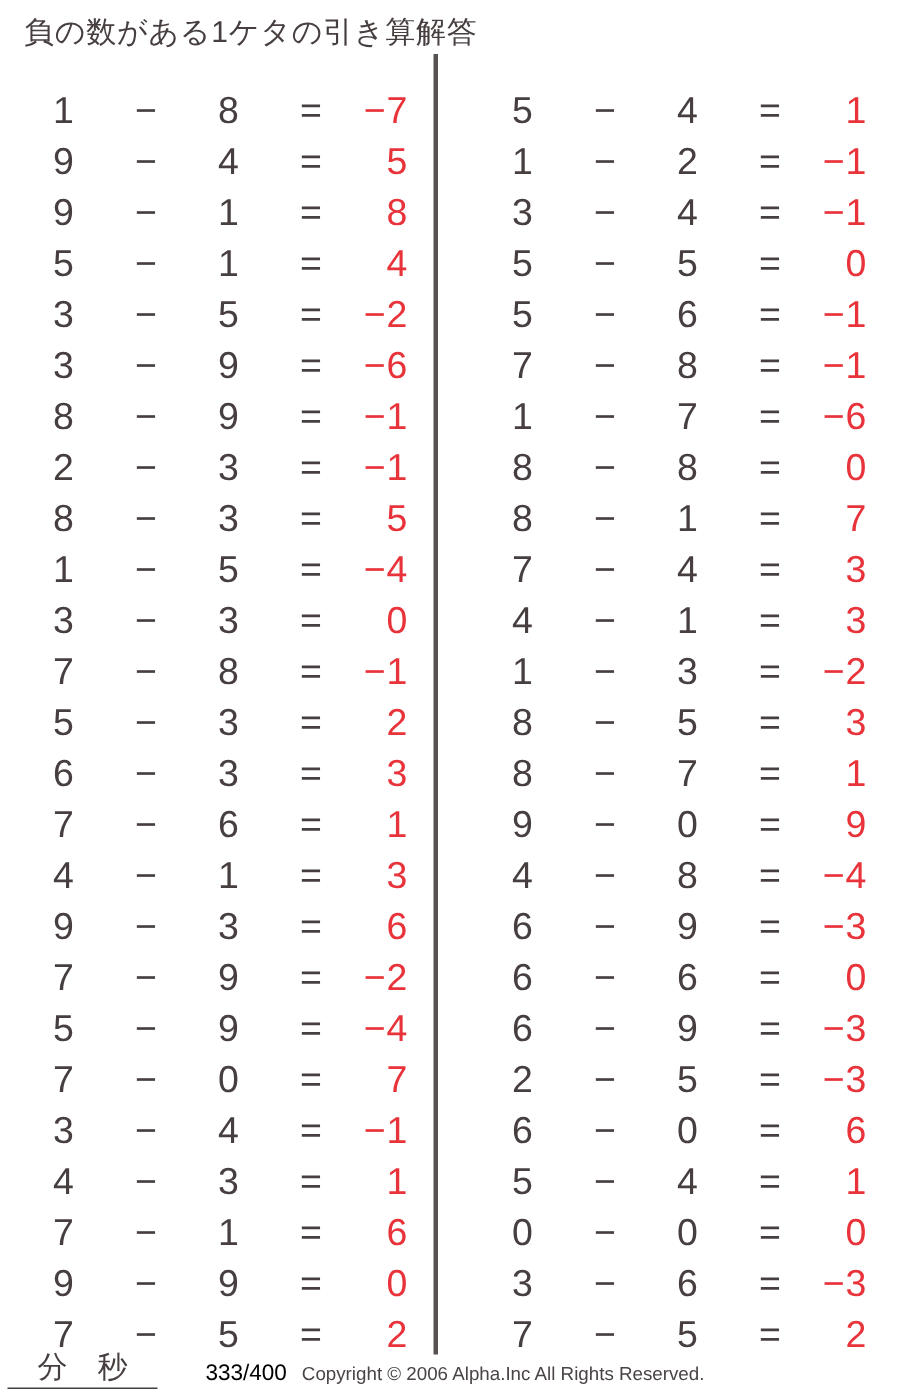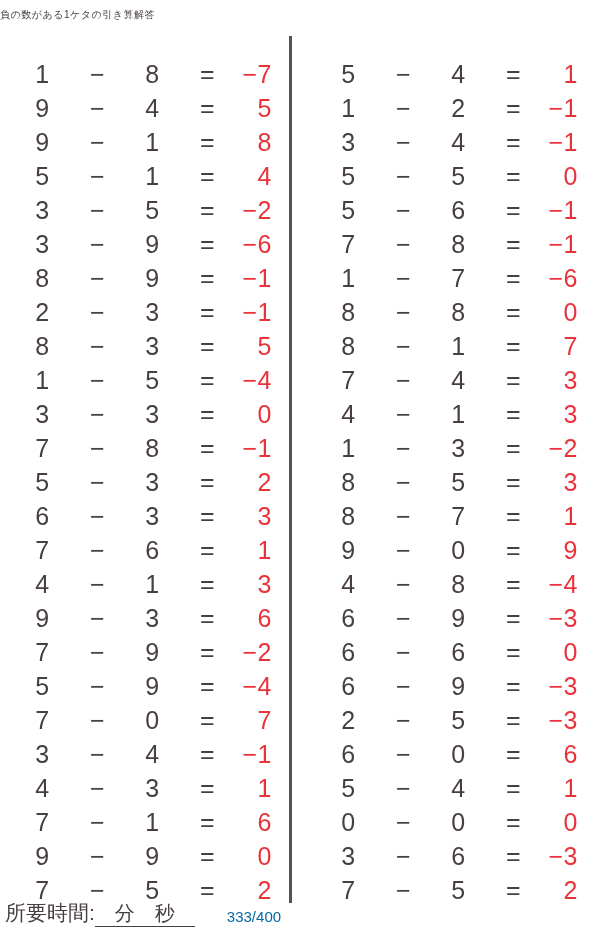--- a/index.html
+++ b/index.html
@@ -11,23 +11,23 @@
   .page {
     position: relative;
     width: 600px;
     height: 933px;
     background: #ffffff;
     overflow: hidden;
     color: var(--ink, #473f3f);
   }
   .worksheet-title {
     position: absolute;
-    left: 0;
+    left: 16px;
     top: 8px;
-    font-size: 10px;
+    font-size: 20px;
     letter-spacing: 0.5px;
     color: var(--ink, #473f3f);
   }
   .name-area {
     position: absolute;
     left: 340px;
     top: 6px;
     display: flex;
     align-items: flex-end;
     font-size: 21px;
@@ -91,21 +91,21 @@
     border-bottom: 1.5px solid #444040;
     display: flex;
     justify-content: space-evenly;
     font-size: 20px;
     line-height: 26px;
   }
   .page-number {
     margin-left: 32px;
     font-size: 15px;
     padding-bottom: 2px;
-    color: #0369a1;
+    color: #000000;
   }
   .copyright {
     margin-left: 10px;
     font-size: 12.5px;
     padding-bottom: 3px;
     color: #4a4444;
     white-space: nowrap;
   }
 </style>
 </head>
@@ -468,21 +468,21 @@
       <div class="problem-row">
       <span class="cell minuend">7</span>
       <span class="cell operator">−</span>
       <span class="cell subtrahend">5</span>
       <span class="cell equals">=</span>
       <span class="cell answer">2</span>
     </div>
     </div>
 
   <div class="footer">
-    <span class="time-label">所要時間:</span>
     <span class="time-blank">
       <span>分</span>
       <span>秒</span>
     </span>
     <span class="page-number">333/400</span>
+    <span class="copyright">Copyright © 2006 Alpha.Inc All Rights Reserved.</span>
   </div>
 
 </div>
 
 </body></html>

